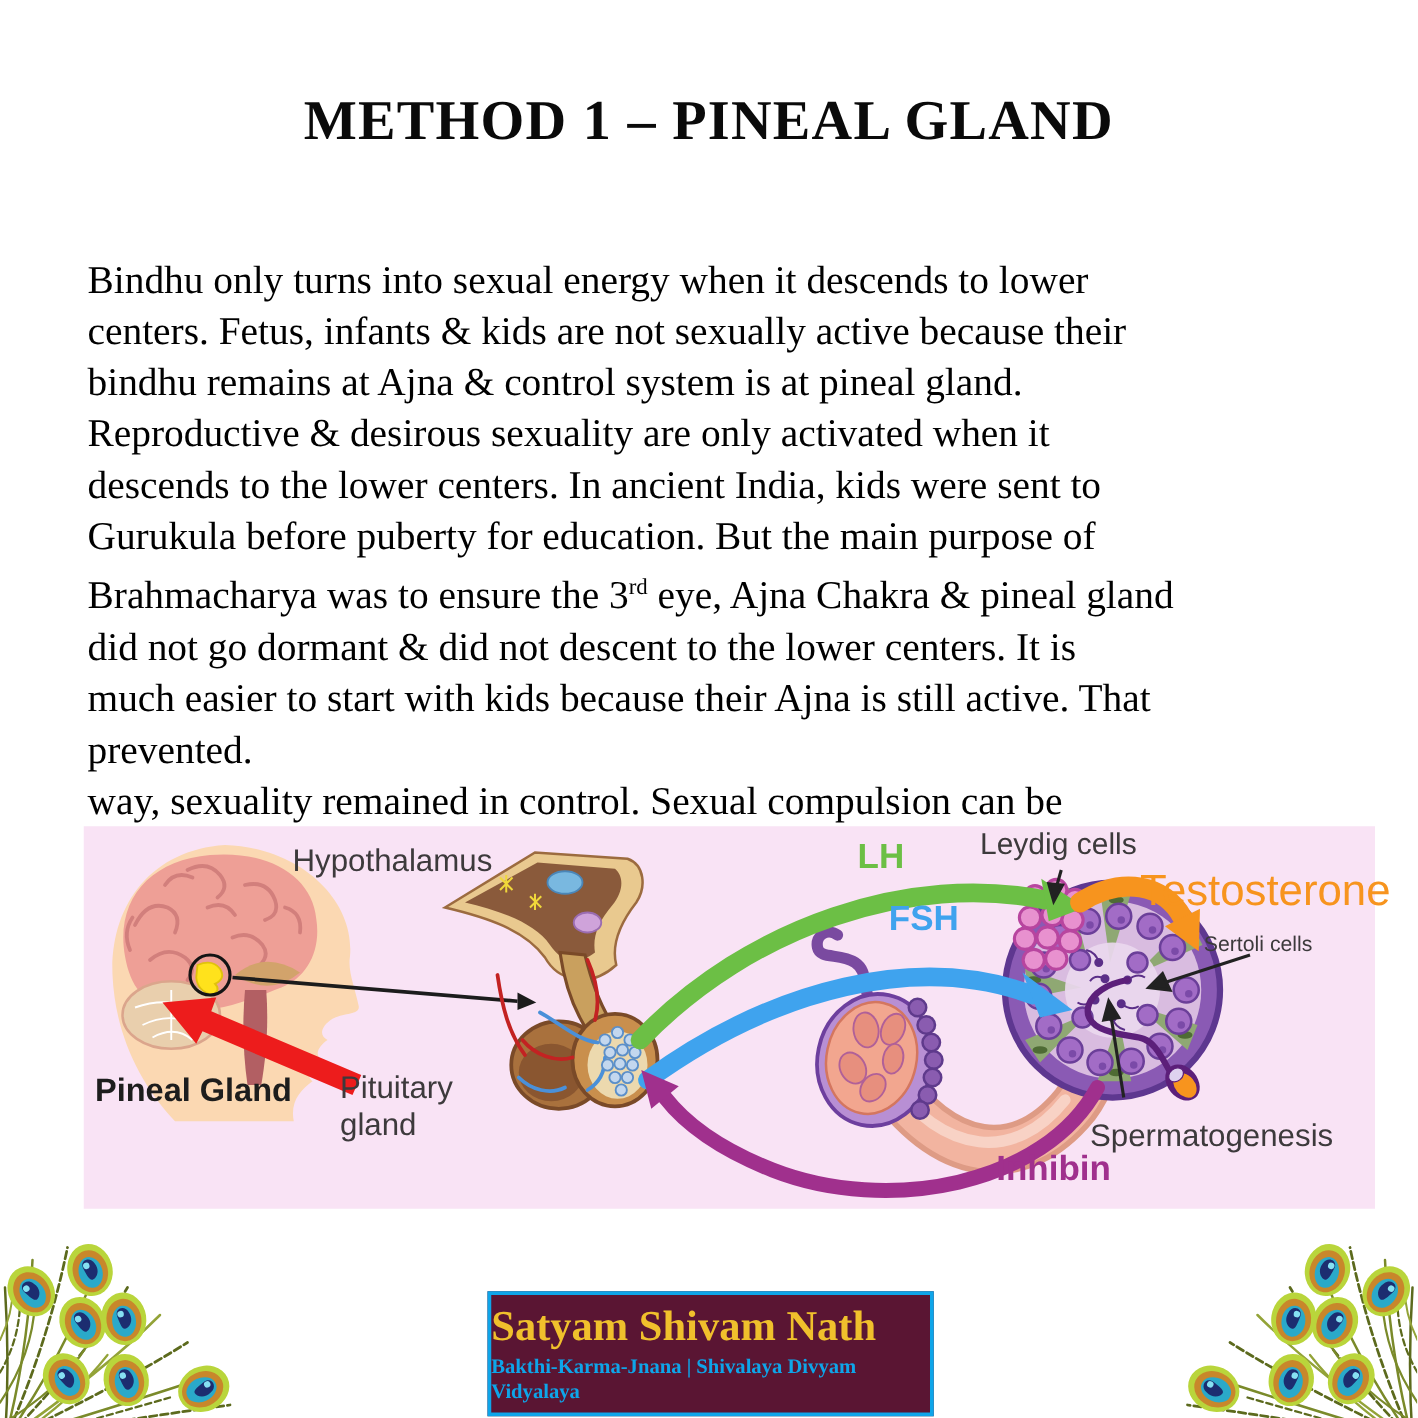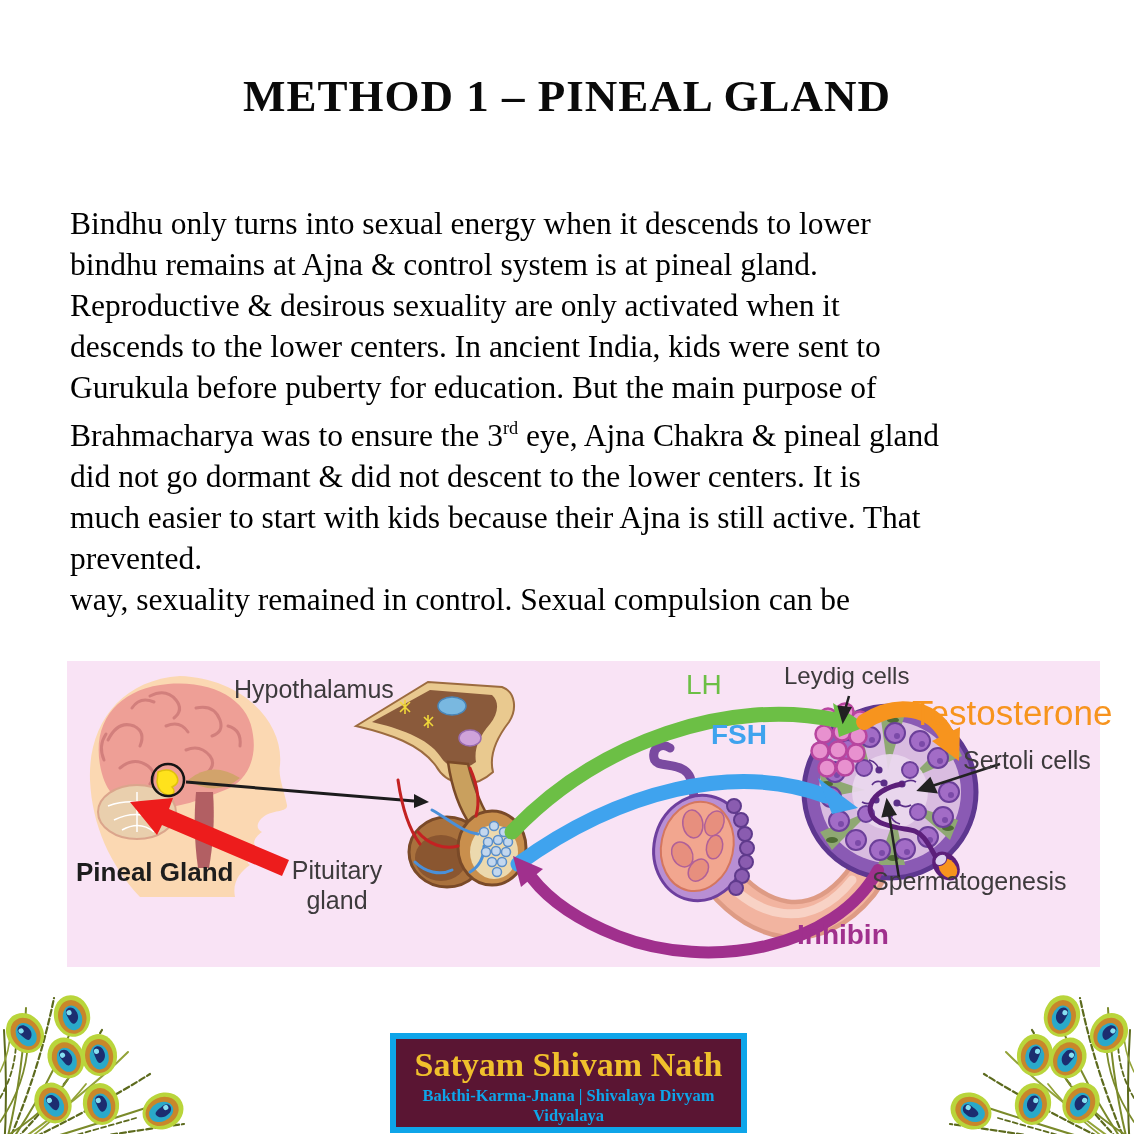--- a/index.html
+++ b/index.html
@@ -23,54 +23,54 @@
     background:#f9e3f5;
   }
   .art { position:absolute; left:0; top:0; width:1134px; height:1134px; pointer-events:none; }
   .diagram-labels {
     position:absolute; left:67px; top:641px; width:1033px; height:306px;
     font-family:"Liberation Sans", sans-serif;
   }
   .dlabel { position:absolute; color:#3d3a3c; font-size:24px; white-space:nowrap; }
   .lbl-hypothalamus   { left:167px; top:14px;  font-size:25px; }
   .lbl-pineal         { left:9px;   top:196px; font-size:26px; font-weight:bold; color:#1d1d1d; }
-  .lbl-pituitary      { left:205px; top:194px; width:130px; text-align:center; font-size:25px; line-height:30px; }
-  .lbl-lh             { left:619px; top:8px;   font-size:28px; font-weight:normal; color:#6cbf45; }
+  .lbl-pituitary      { left:205px; top:194px; width:130px; text-align:left; font-size:25px; line-height:30px; }
+  .lbl-lh             { left:619px; top:8px;   font-size:28px; font-weight:bold; color:#6cbf45; }
   .lbl-fsh            { left:644px; top:58px;  font-size:28px; font-weight:bold; color:#3fa3ee; }
   .lbl-leydig         { left:717px; top:1px; }
   .lbl-testosterone   { left:845px; top:32px;  font-size:35px; font-weight:normal; color:#f7941e; }
-  .lbl-sertoli        { left:896px; top:85px;  font-size:25px; }
-  .lbl-spermatogenesis{ left:805px; top:206px; font-size:25px; }
+  .lbl-sertoli        { left:896px; top:85px;  font-size:17px; }
+  .lbl-spermatogenesis{ left:805px; top:234px; font-size:25px; }
   .lbl-inhibin        { left:730px; top:258px; font-size:28px; font-weight:bold; color:#a0308d; }
   .feather { position:absolute; width:195px; height:182px; top:952px; }
   .feather-left  { left:0; }
   .feather-right { right:0; transform:scaleX(-1); }
   .footer {
     position:absolute; left:390px; top:1013px; width:357px; height:100px;
-    background:#5a1533; border:6px solid #0ea5e9; box-sizing:border-box;
-    text-align:center;
+    background:#5a1533; border:3px solid #0ea5e9; box-sizing:border-box;
   }
   .footer-title {
     font-family:"Liberation Serif", serif; font-weight:bold; font-size:34px;
     color:#f0c02c; margin-top:6px; line-height:1.15;
   }
   .footer-subtitle {
     font-family:"Liberation Serif", serif; font-weight:bold; font-size:16.5px;
     color:#0ea5e9; margin-top:2px;
   }
 </style>
 </head>
 <body>
 
 <div class="slide">
 
   <div class="title">METHOD 1 – PINEAL GLAND</div>
 
   <div class="body-text">
     <div>Bindhu only turns into sexual energy when it descends to lower</div>
+    <div>centers. Fetus, infants &amp; kids are not sexually active because their</div>
     <div>bindhu remains at Ajna &amp; control system is at pineal gland.</div>
     <div>Reproductive &amp; desirous sexuality are only activated when it</div>
     <div>descends to the lower centers. In ancient India, kids were sent to</div>
     <div>Gurukula before puberty for education. But the main purpose of</div>
     <div><span>Brahmacharya was to ensure the 3</span><sup>rd</sup><span> eye, Ajna Chakra &amp; pineal gland</span></div>
     <div>did not go dormant &amp; did not descent to the lower centers. It is</div>
     <div>much easier to start with kids because their Ajna is still active. That</div>
     <div>prevented.</div>
     <div>way, sexuality remained in control. Sexual compulsion can be</div>
   </div>

